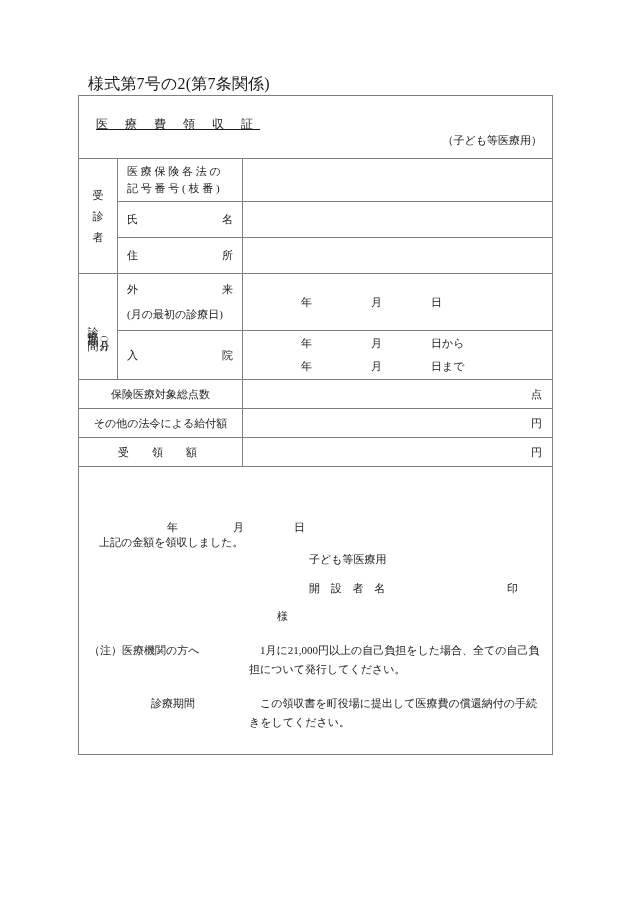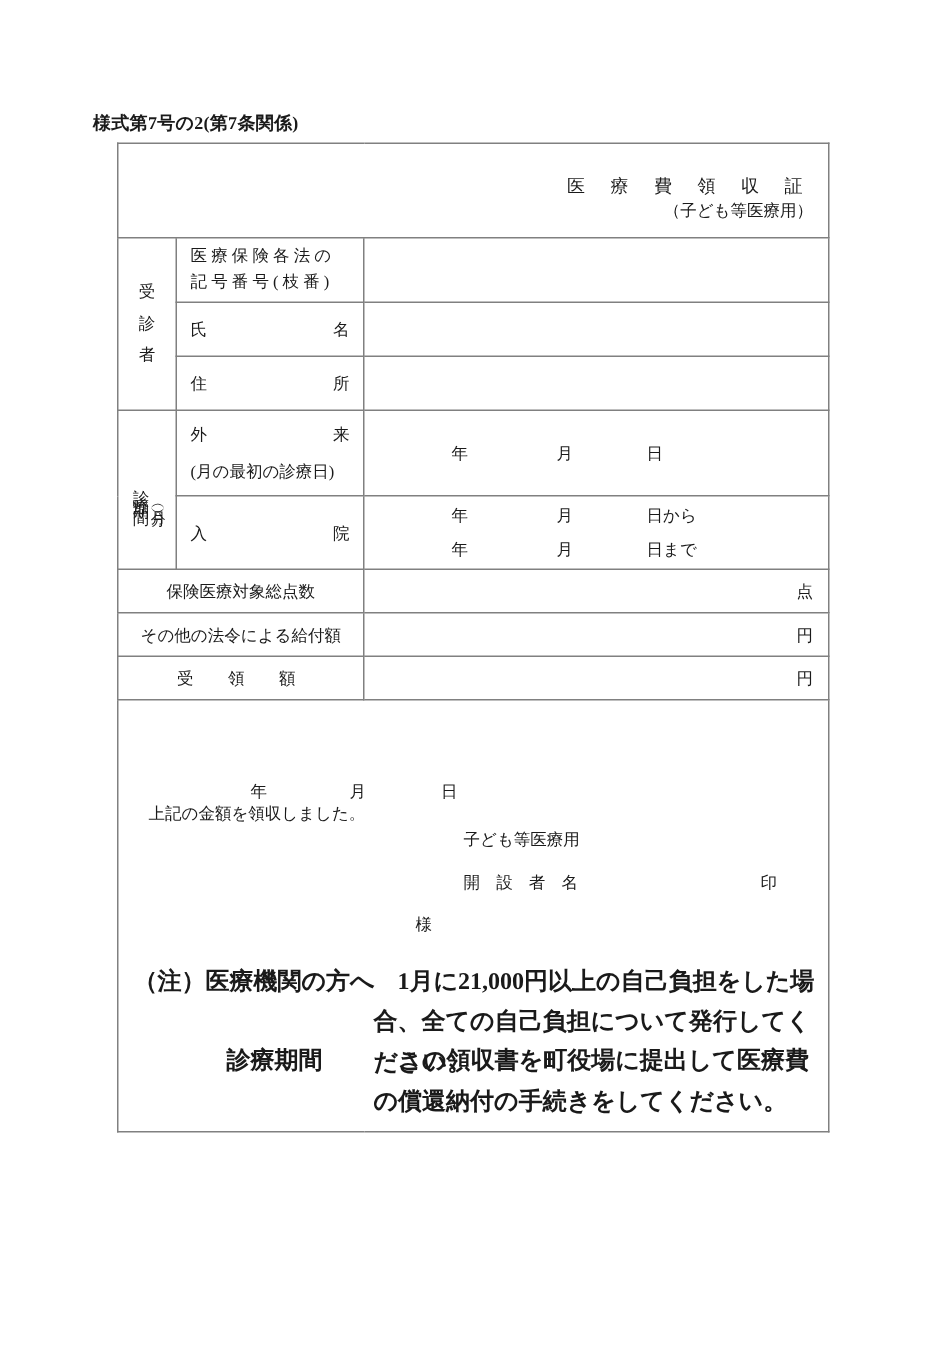--- a/index.html
+++ b/index.html
@@ -15,26 +15,25 @@
     overflow: hidden;
   }
   .page {
     position: relative;
     width: 630px;
     height: 903px;
     box-sizing: border-box;
   }
   .form-number {
     position: absolute;
-    left: 62px;
+    left: 88px;
     top: 74px;
-    font-size: 12px;
+    font-size: 16px;
     letter-spacing: 0.2px;
     white-space: nowrap;
-    font-weight: bold;
   }
   .form-table {
     position: absolute;
     left: 78px;
     top: 95px;
     width: 474px;
     border-collapse: collapse;
     table-layout: fixed;
   }
   .form-table td {
@@ -43,25 +42,26 @@
     vertical-align: middle;
     font-size: 11px;
   }
   
   .title-cell {
     height: 62px;
     position: relative;
     padding: 0 10px 0 10px !important;
   }
   .doc-title {
-    text-align: right;
+    text-align: left;
     font-size: 12px;
     letter-spacing: 7px;
     padding-left: 7px;
     margin-top: 9px;
+    text-decoration: underline;
   }
   .doc-subtitle {
     text-align: right;
     font-size: 11px;
     margin-top: 0;
   }
   
   .vlabel {
     text-align: center;
     font-size: 11px;
@@ -165,23 +165,22 @@
     font-size: 11px;
   }
   .sama {
     position: absolute;
     left: 198px;
     top: 142px;
     font-size: 11px;
   }
   .note-block {
     position: absolute;
-    font-size: 16px;
+    font-size: 11px;
     line-height: 1.7;
-    font-weight: bold;
   }
   .note1 { left: 10px; top: 174px; }
   .note2 { left: 10px; top: 227px; }
   .note-row { display: flex; }
   .note-head {
     width: 160px;
     flex: 0 0 160px;
     white-space: nowrap;
   }
   .note-head.indent { padding-left: 62px; box-sizing: border-box; }

